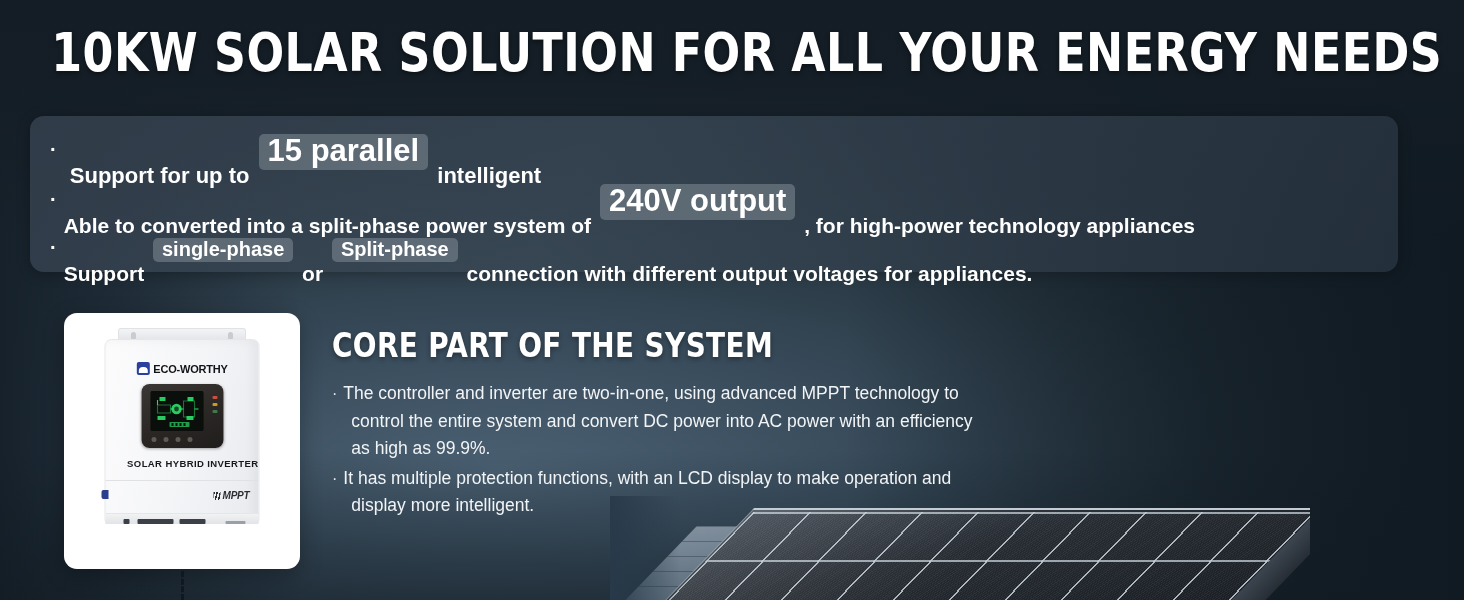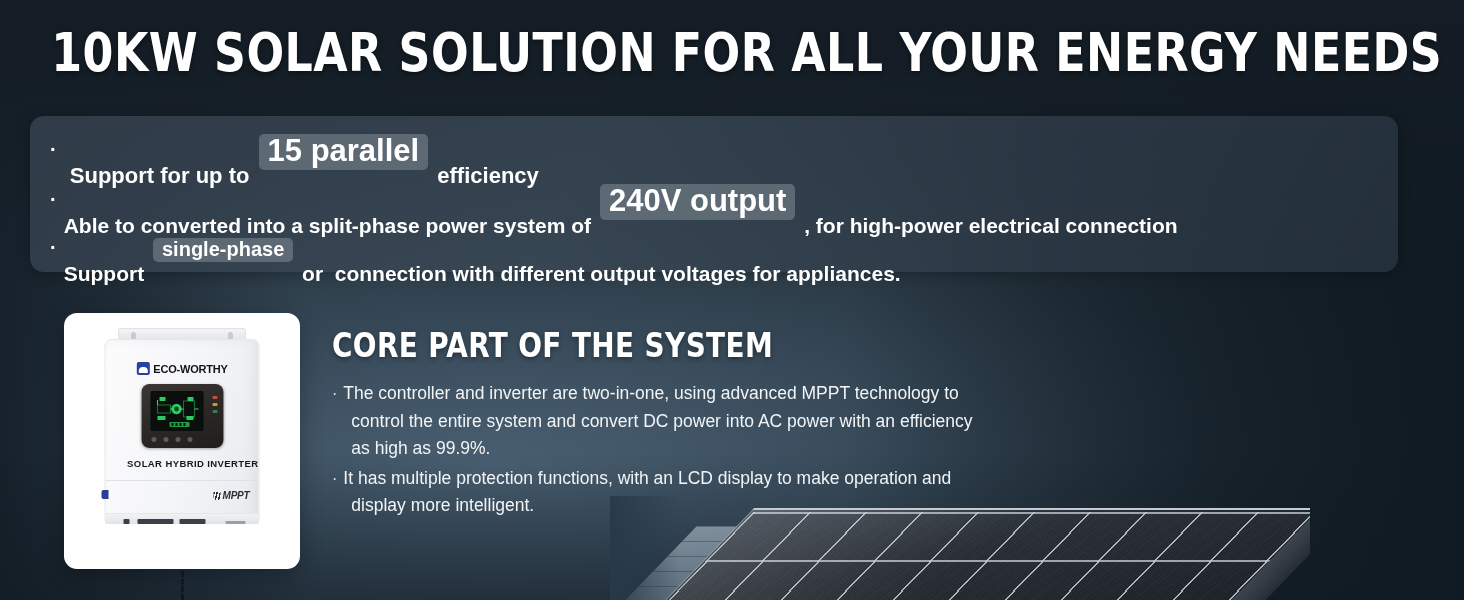--- a/index.html
+++ b/index.html
@@ -282,35 +282,36 @@
   </div>
 
   <div class="title">10KW SOLAR SOLUTION FOR ALL YOUR ENERGY NEEDS</div>
 
   <div class="feature-panel">
 
     <div class="feat-row r1">
       <span class="dot">·</span>
       <span class="txt"> Support for up to </span>
       <span class="hl big">15 parallel</span>
-      <span class="txt"> efficiency</span>
+      <span class="txt"> intelligent</span>
     </div>
 
     <div class="feat-row r2">
       <span class="dot">·</span>
       <span class="txt">Able to converted into a split-phase power system of </span>
       <span class="hl big">240V output</span>
-      <span class="txt"> , for high-power electrical connection</span>
+      <span class="txt"> , for high-power technology appliances</span>
     </div>
 
     <div class="feat-row r3">
       <span class="dot">·</span>
       <span class="txt">Support </span>
       <span class="hl big2">single-phase</span>
       <span class="txt"> or </span>
+      <span class="hl big2">Split-phase</span>
       <span class="txt"> connection with different output voltages for appliances.</span>
     </div>
 
   </div>
 
   <div class="product-card">
 
     <div class="inv-bracket">
       <div class="slot l"></div>
       <div class="slot r"></div>

